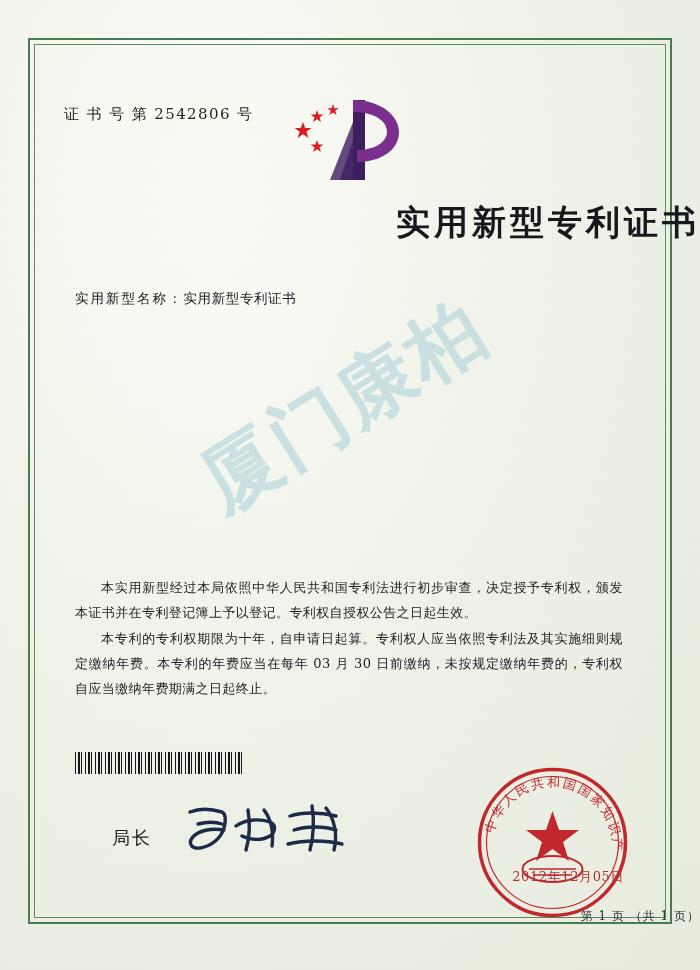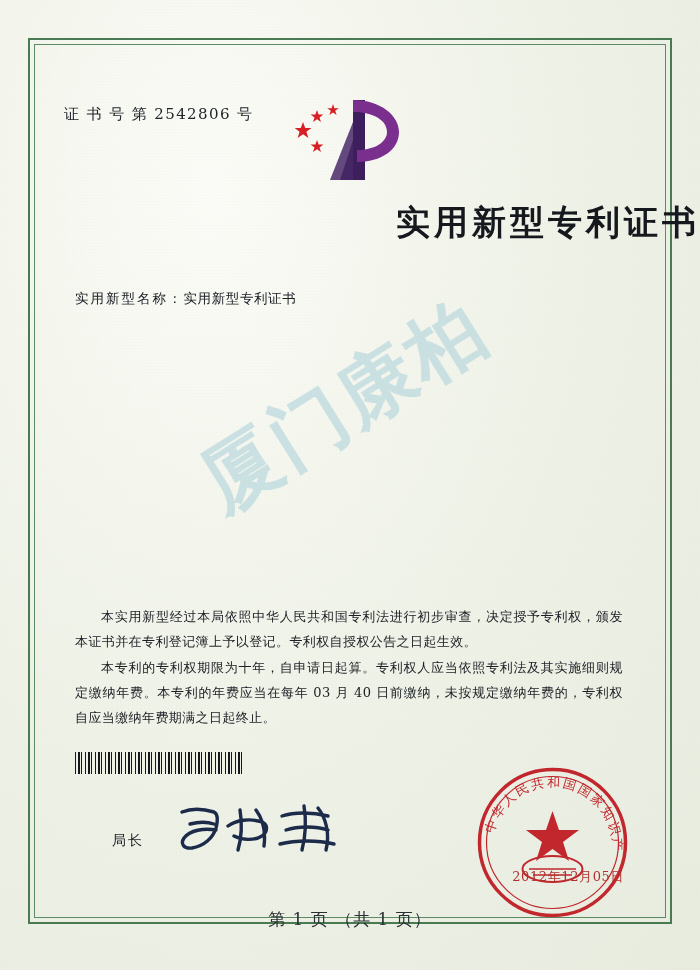--- a/index.html
+++ b/index.html
@@ -113,21 +113,20 @@
   .body-text {
     position: absolute;
     left: 75px;
     top: 575px;
     width: 548px;
     font-size: 13px;
     line-height: 25px;
     color: #1b1f24;
     text-align: justify;
     letter-spacing: .4px;
-    margin-top: 29px;
   }
   .body-text p {
     margin: 0 0 1px 0;
     text-indent: 26px;
   }
   
   .barcode {
     position: absolute;
     left: 75px;
     top: 752px;
@@ -144,21 +143,21 @@
     );
   }
   .signature-row {
     position: absolute;
     left: 112px;
     top: 800px;
     display: flex;
     align-items: flex-end;
   }
   .signature-row .role {
-    font-size: 14px;
+    font-size: 18px;
     letter-spacing: 2px;
     color: #1b1f24;
     margin-right: 26px;
     padding-bottom: 10px;
   }
   .sign-img {
     width: 190px;
     height: 60px;
   }
   
@@ -175,22 +174,22 @@
     top: 868px;
     font-size: 13px;
     color: #b03030;
     letter-spacing: .6px;
     margin-left: 6px;
   }
   .page-foot {
     position: absolute;
     left: 0; right: 0;
     top: 908px;
-    text-align: center;
-    font-size: 17px;
+    text-align: right;
+    font-size: 12px;
     color: #2a2f34;
     letter-spacing: 1px;
   }
 </style>
 </head>
 <body>
 
 <div class="page">
   <div class="texture"></div>
 
@@ -222,21 +221,21 @@
   <div class="title">实用新型专利证书</div>
 
   <div class="fields">
     <div class="field">
       <span class="lbl">实用新型名称：</span><span class="val">实用新型专利证书</span>
     </div>
   </div>
 
   <div class="body-text">
     <p>本实用新型经过本局依照中华人民共和国专利法进行初步审查，决定授予专利权，颁发本证书并在专利登记簿上予以登记。专利权自授权公告之日起生效。</p>
-    <p>本专利的专利权期限为十年，自申请日起算。专利权人应当依照专利法及其实施细则规定缴纳年费。本专利的年费应当在每年 03 月 40 日前缴纳，未按规定缴纳年费的，专利权自应当缴纳年费期满之日起终止。</p>
+    <p>本专利的专利权期限为十年，自申请日起算。专利权人应当依照专利法及其实施细则规定缴纳年费。本专利的年费应当在每年 03 月 30 日前缴纳，未按规定缴纳年费的，专利权自应当缴纳年费期满之日起终止。</p>
   </div>
 
   <div class="barcode"></div>
 
   <div class="signature-row">
     <div class="role">局长</div>
     <div class="sign-img">
       <svg viewBox="0 0 190 60" width="190" height="60">
         <g fill="none" stroke="#1c2b4a" stroke-width="3.4" stroke-linecap="round" stroke-linejoin="round">
           <path d="M12 12 C22 8, 34 9, 44 12 C48 14, 48 20, 46 28 C43 38, 34 46, 22 48 C14 49, 10 44, 14 38 C20 30, 34 28, 46 30"></path>

